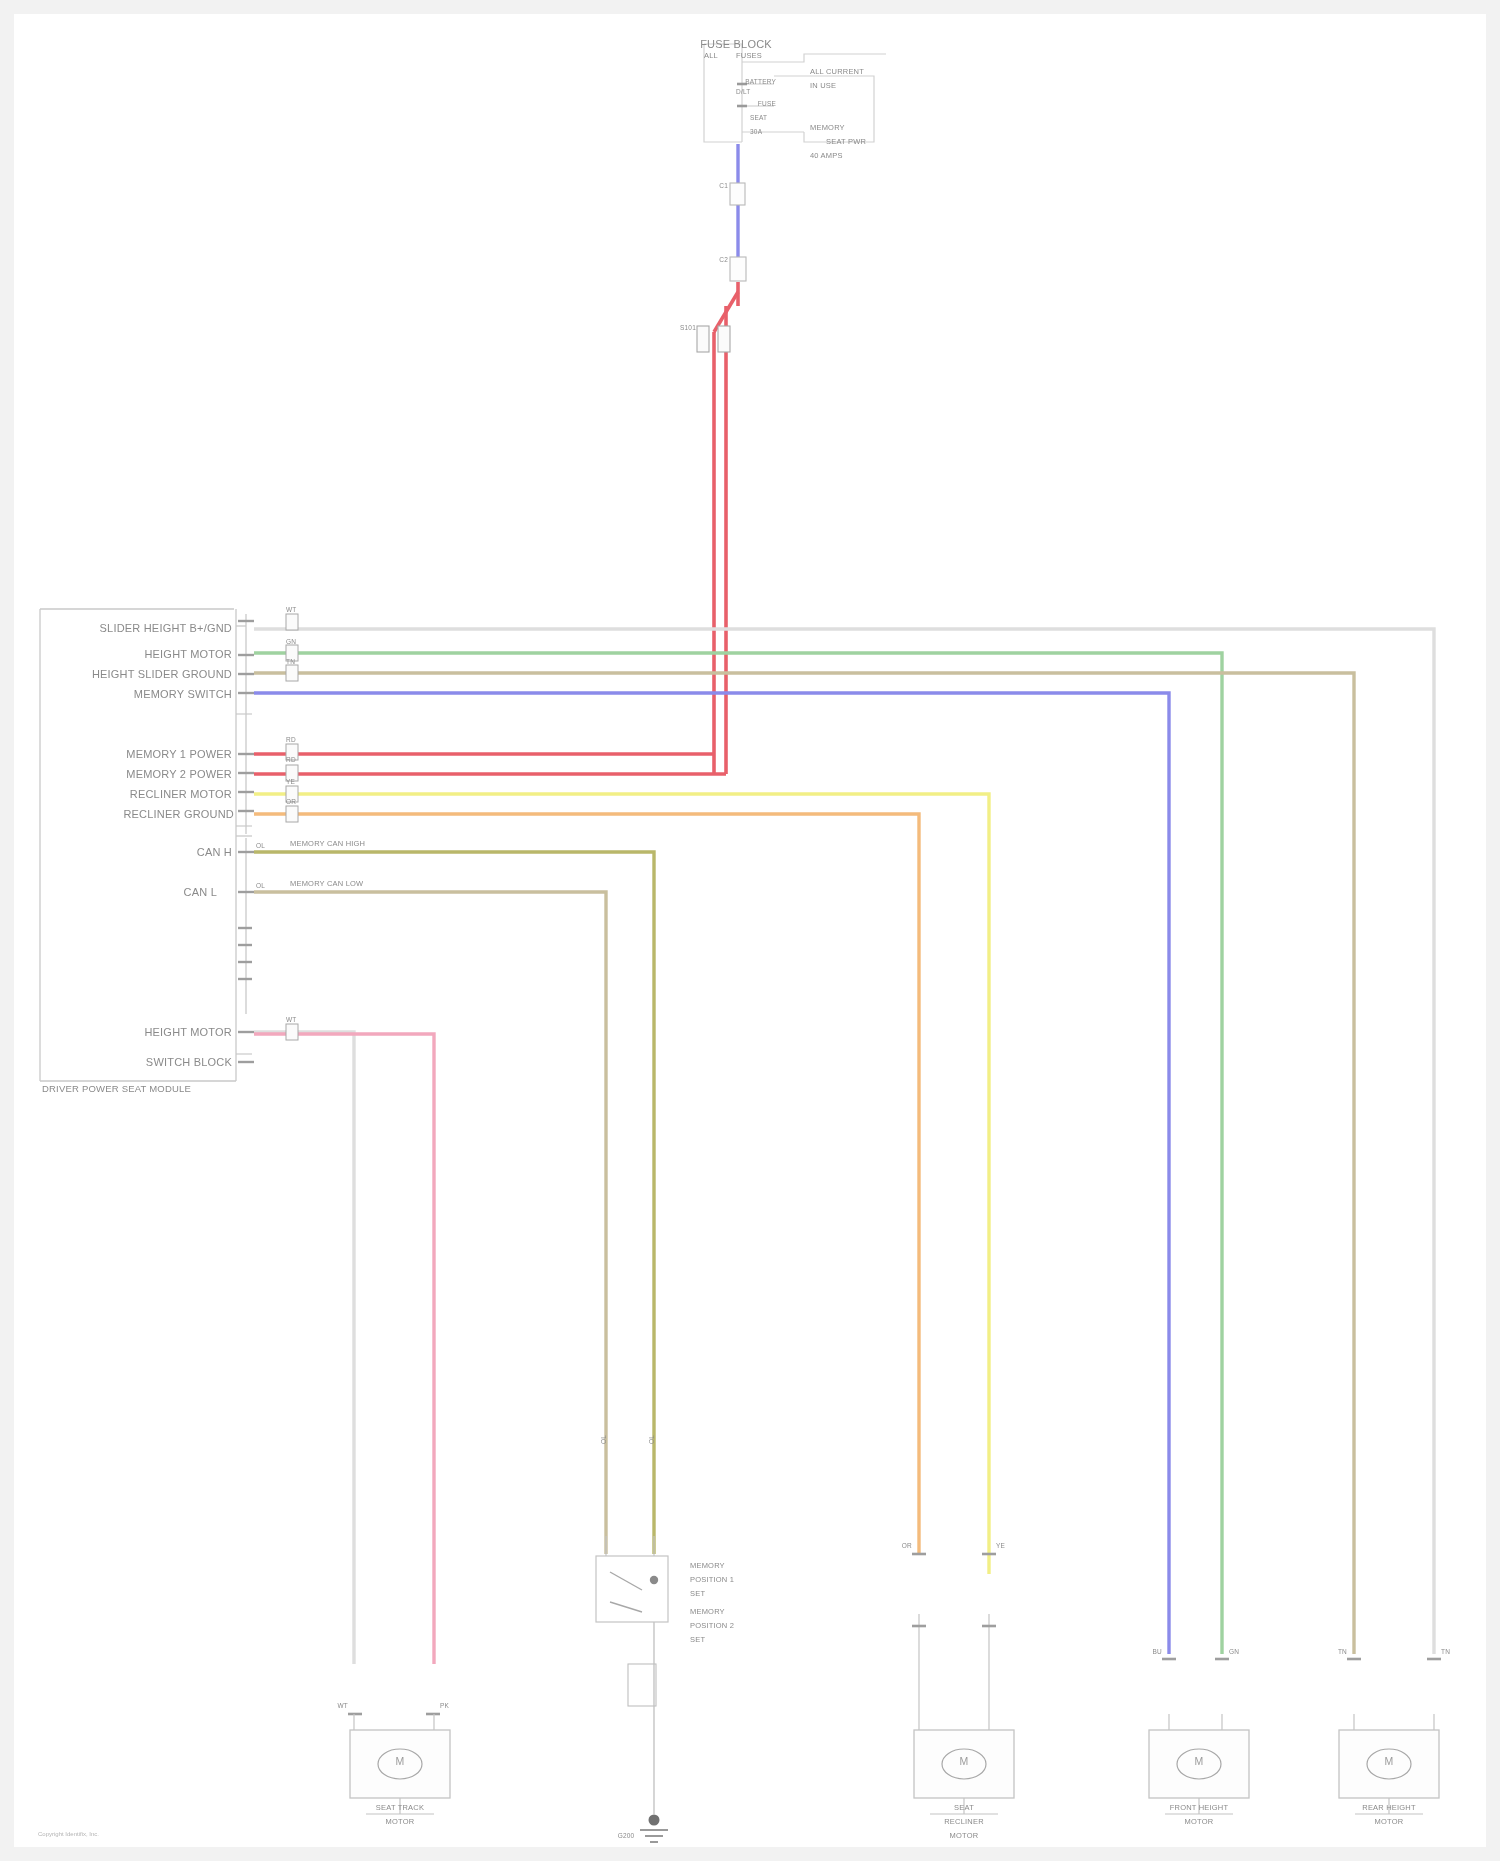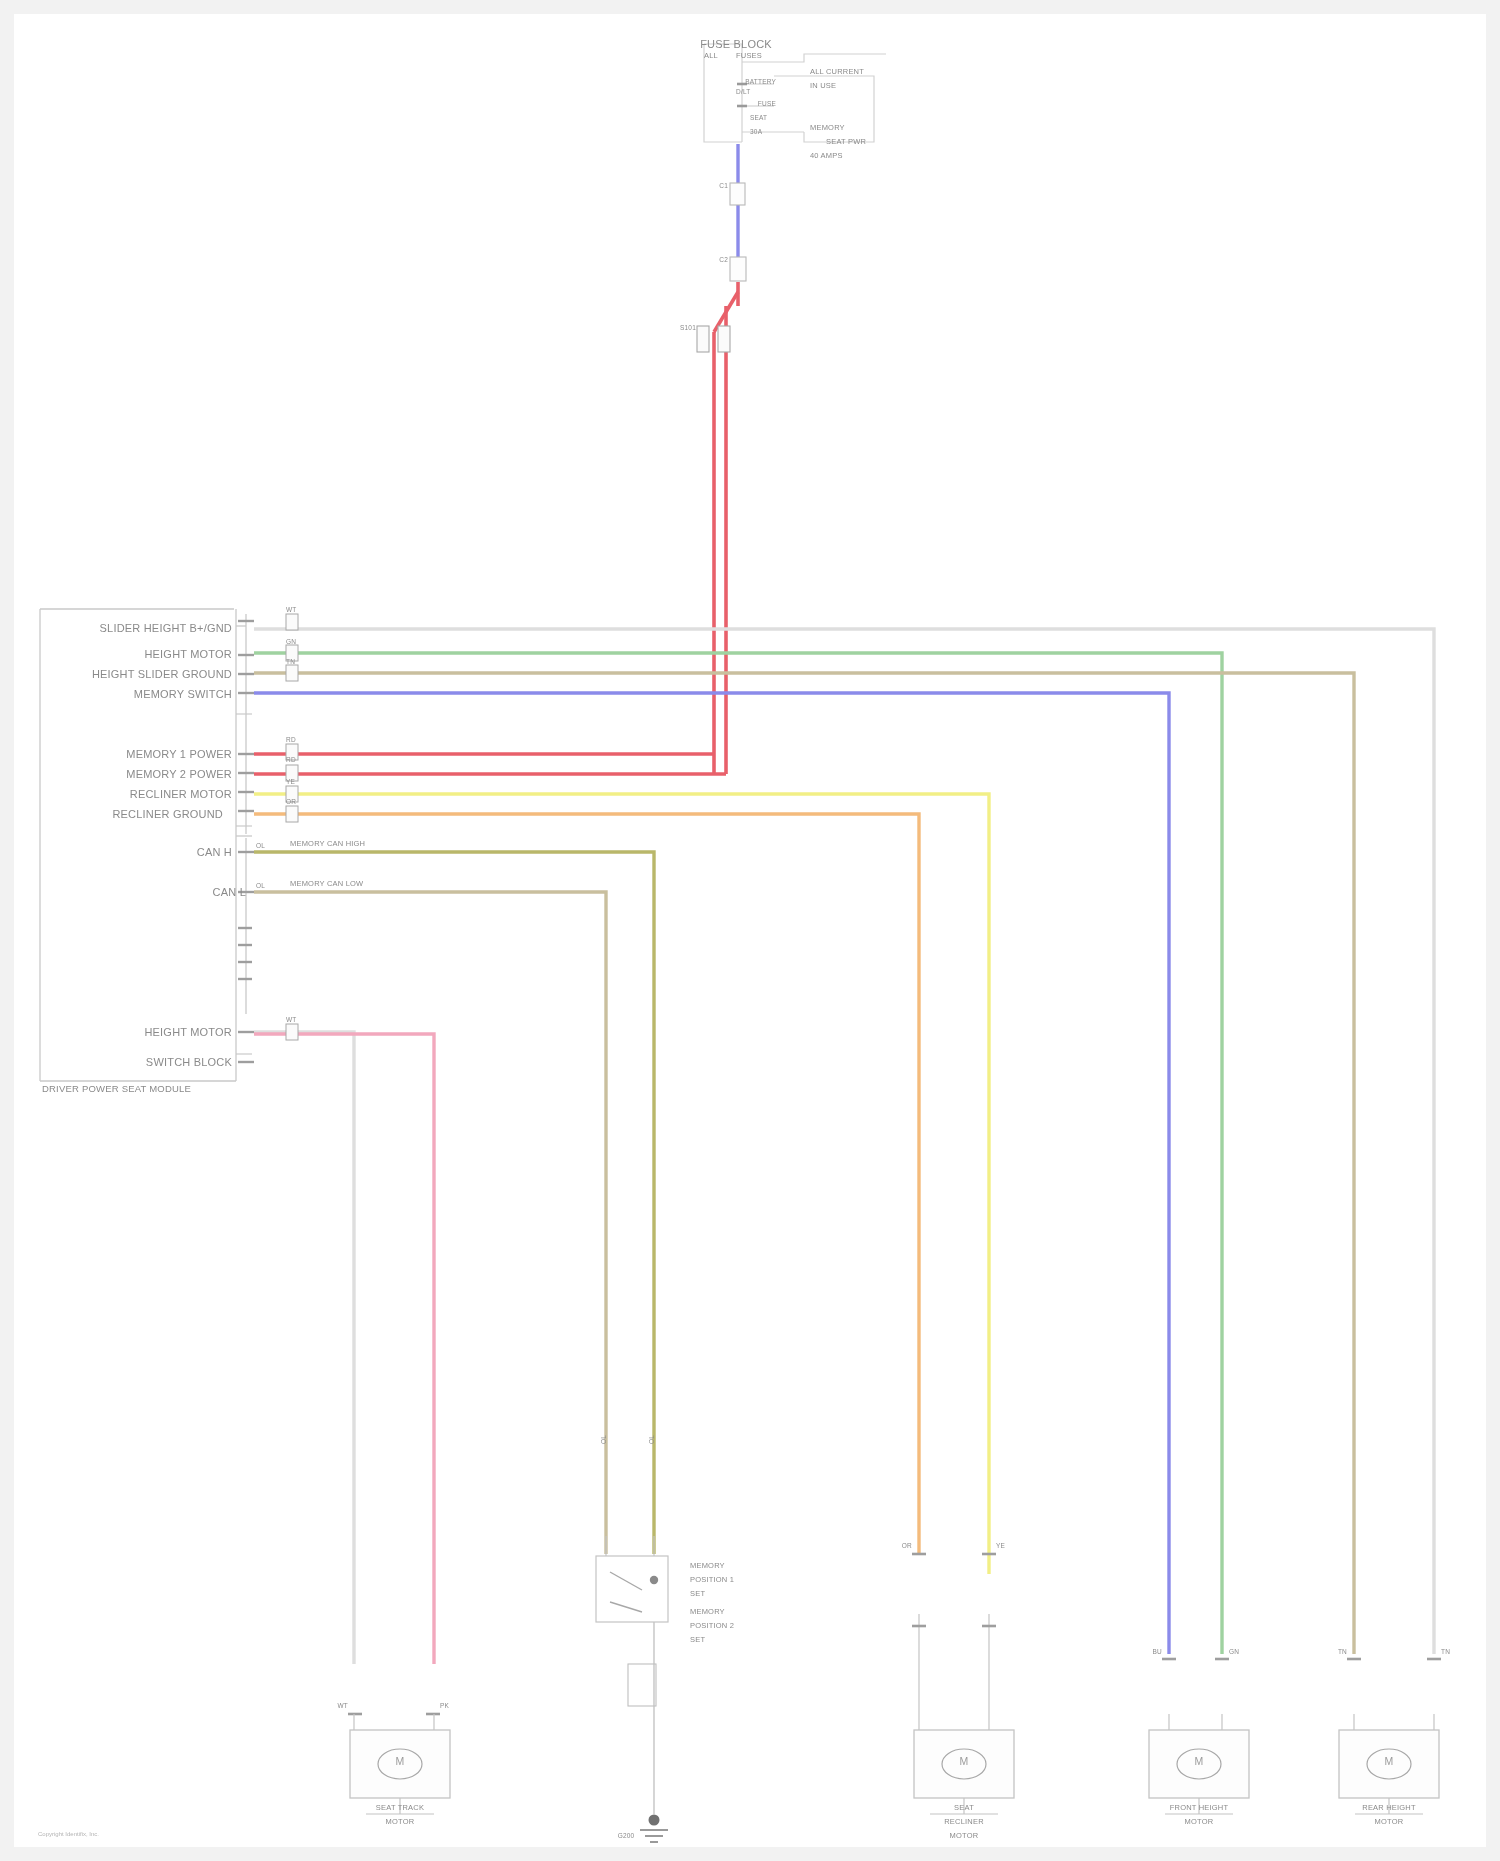--- a/index.html
+++ b/index.html
@@ -303,29 +303,29 @@
   <div class="lbl t8 r" style="left:218px;top:654px;">HEIGHT SLIDER GROUND</div>
   <div class="lbl t8 r" style="left:218px;top:674px;">MEMORY SWITCH</div>
 
   <div class="lbl t6" style="left:272px;top:592px;">WT</div>
   <div class="lbl t6" style="left:272px;top:624px;">GN</div>
   <div class="lbl t6" style="left:272px;top:644px;">TN</div>
 
   <div class="lbl t8 r" style="left:218px;top:734px;">MEMORY 1 POWER</div>
   <div class="lbl t8 r" style="left:218px;top:754px;">MEMORY 2 POWER</div>
   <div class="lbl t8 r" style="left:218px;top:774px;">RECLINER MOTOR</div>
-  <div class="lbl t8 r" style="left:209px;top:794px;padding-left:26px;">RECLINER GROUND</div>
+  <div class="lbl t8 r" style="left:220px;top:794px;padding-left:26px;">RECLINER GROUND</div>
 
   <div class="lbl t6" style="left:272px;top:722px;">RD</div>
   <div class="lbl t6" style="left:272px;top:742px;">RD</div>
   <div class="lbl t6" style="left:272px;top:764px;">YE</div>
   <div class="lbl t6" style="left:272px;top:784px;">OR</div>
 
   <div class="lbl t8 r" style="left:218px;top:832px;">CAN H</div>
-  <div class="lbl t8 r" style="left:232px;top:872px;padding-left:44px;">CAN L</div>
+  <div class="lbl t8 r" style="left:203px;top:872px;padding-left:44px;">CAN L</div>
   <div class="lbl t7" style="left:276px;top:826px;">MEMORY  CAN HIGH</div>
   <div class="lbl t7" style="left:276px;top:866px;">MEMORY  CAN LOW</div>
   <div class="lbl t6" style="left:242px;top:828px;">OL</div>
   <div class="lbl t6" style="left:242px;top:868px;">OL</div>
 
   <div class="lbl t8 r" style="left:218px;top:1012px;">HEIGHT MOTOR</div>
   <div class="lbl t8 r" style="left:218px;top:1042px;">SWITCH BLOCK</div>
   <div class="lbl t6" style="left:272px;top:1002px;">WT</div>
 
   <div class="lbl t7 c" style="left:386px;top:1790px;">SEAT TRACK</div>

